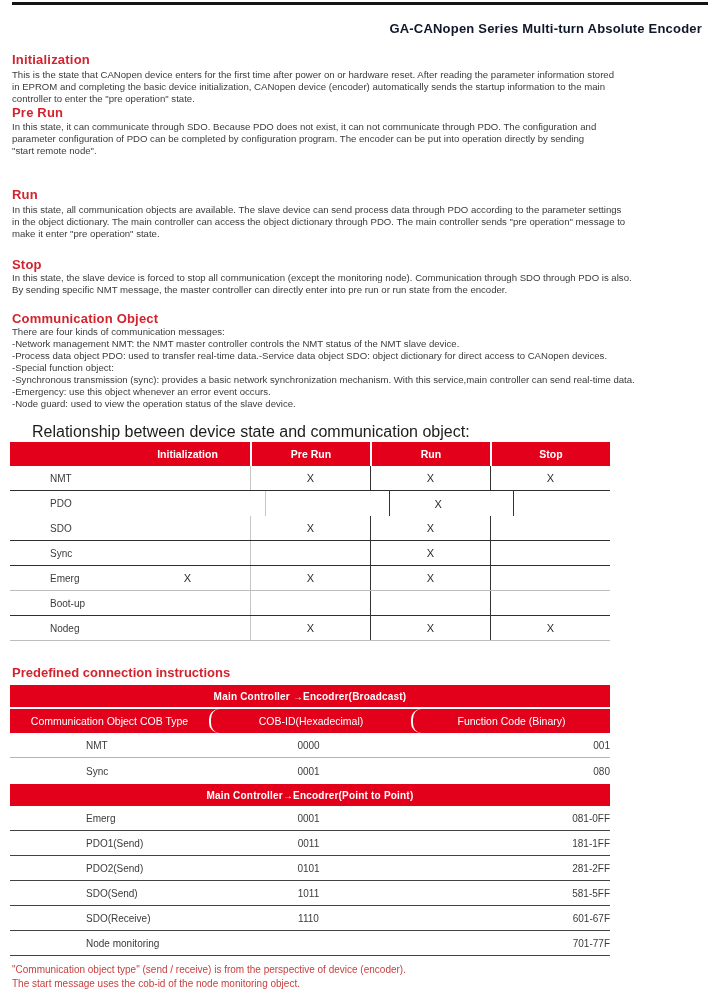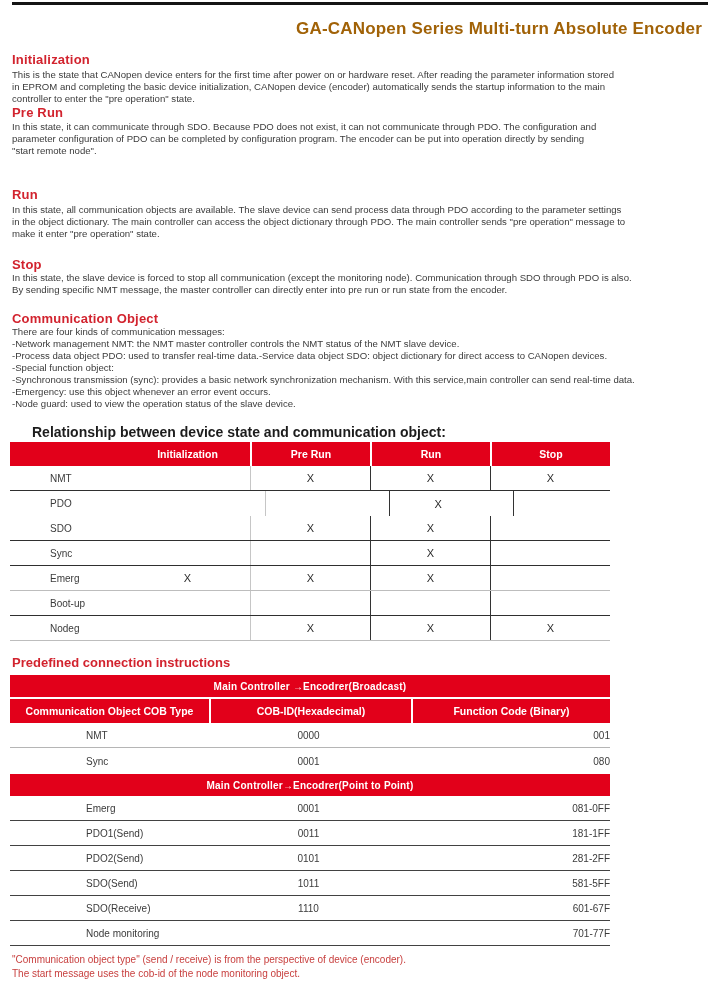--- a/index.html
+++ b/index.html
@@ -17,42 +17,42 @@
 
   
   .doc-title{
     margin-top:13px;
     font-size:16px;line-height:18px;font-weight:bold;color:#101010;
     letter-spacing:.2px;
   }
   .title-rule{border:0;border-top:3px solid #141414;margin:0;margin-top:2px;}
   .doc-subtitle{
     margin-top:14px;
-    font-size:17px;line-height:19px;font-weight:bold;color:#a16207;
+    font-size:13px;line-height:19px;font-weight:bold;color:#0f172a;
     text-align:right;padding-right:6px;letter-spacing:.2px;
   }
 
   
   .sec-h{
     font-size:13px;line-height:14px;font-weight:bold;color:#d2232e;
     letter-spacing:.2px;
   }
   .bodytext{
     font-size:9.6px;line-height:12px;color:#3b3b3b;
     white-space:pre-line;width:706px;overflow:hidden;
   }
   .mt-s1h{margin-top:15px;} .mt-s1p{margin-top:2px;}
   .mt-s2h{margin-top:1px;}  .mt-s2p{margin-top:1px;}
   .mt-s3h{margin-top:31px;} .mt-s3p{margin-top:2px;}
   .mt-s4h{margin-top:18px;} .mt-s4p{margin-top:0px;}
   .mt-s5h{margin-top:16px;} .mt-s5p{margin-top:0px;}
 
   .tbl-caption{
     margin-top:16px;
-    font-size:14px;line-height:12px;font-weight:bold;color:#1c1c1c;padding-left:20px;
+    font-size:16px;line-height:12px;font-weight:normal;color:#1c1c1c;padding-left:20px;
   }
 
   
   .t1{width:600px;margin-left:-2px;margin-top:4px;}
   .t1head{display:flex;height:24px;background:#e2001a;}
   .t1head .hc{
     display:flex;align-items:center;justify-content:center;
     color:#fff;font-weight:bold;font-size:10.5px;
   }
   .hblank{width:115px;}
@@ -64,31 +64,31 @@
   .t1row .cinit{width:125px;justify-content:center;}
   .t1row .cpre{width:120px;justify-content:center;border-left:1px solid #c6c6c6;}
   .t1row .crun{width:120px;justify-content:center;border-left:1px solid #333;}
   .t1row .cstop{width:120px;justify-content:center;border-left:1px solid #333;}
   .t1row .mark{font-size:11px;color:#2b2b2b;}
   .bd{border-bottom:1px solid #2f2f2f;}
   .bl{border-bottom:1px solid #bdbdbd;}
   .bn{border-bottom:none;gap:27px;}
 
   
-  .conn-h{margin-top:15px;font-size:13px;line-height:14px;font-weight:bold;color:#d2232e;}
+  .conn-h{margin-top:25px;font-size:13px;line-height:14px;font-weight:bold;color:#d2232e;}
   .t2{width:600px;margin-left:-2px;margin-top:5px;}
   .banner{
     height:22px;background:#e2001a;color:#fff;
     display:flex;align-items:center;justify-content:center;
     font-weight:bold;font-size:10px;letter-spacing:.2px;
   }
   .t2head{display:flex;height:24px;background:#e2001a;margin-top:2px;}
   .t2head .hc{
     display:flex;align-items:center;justify-content:center;
-    color:#fff;font-weight:bold;font-size:10.5px;
+    color:#fff;font-weight:normal;font-size:10.5px;border-radius:10px;
   }
   .w1{width:199px;} .w2{width:199px;border-left:2px solid #fff;} .w3{width:202px;border-left:2px solid #fff;}
   .t2row{display:flex;height:25px;align-items:center;font-size:10px;color:#3b3b3b;}
   .t2row .rc1{width:199px;padding-left:76px;}
   .t2row .rc2{width:199px;text-align:center;}
   .t2row .rc3{width:202px;text-align:right;}
   .b-dark{border-bottom:1px solid #424242;}
   .b-light{border-bottom:1px solid #b5b5b5;}
   .sync-row{height:26px;}
 

